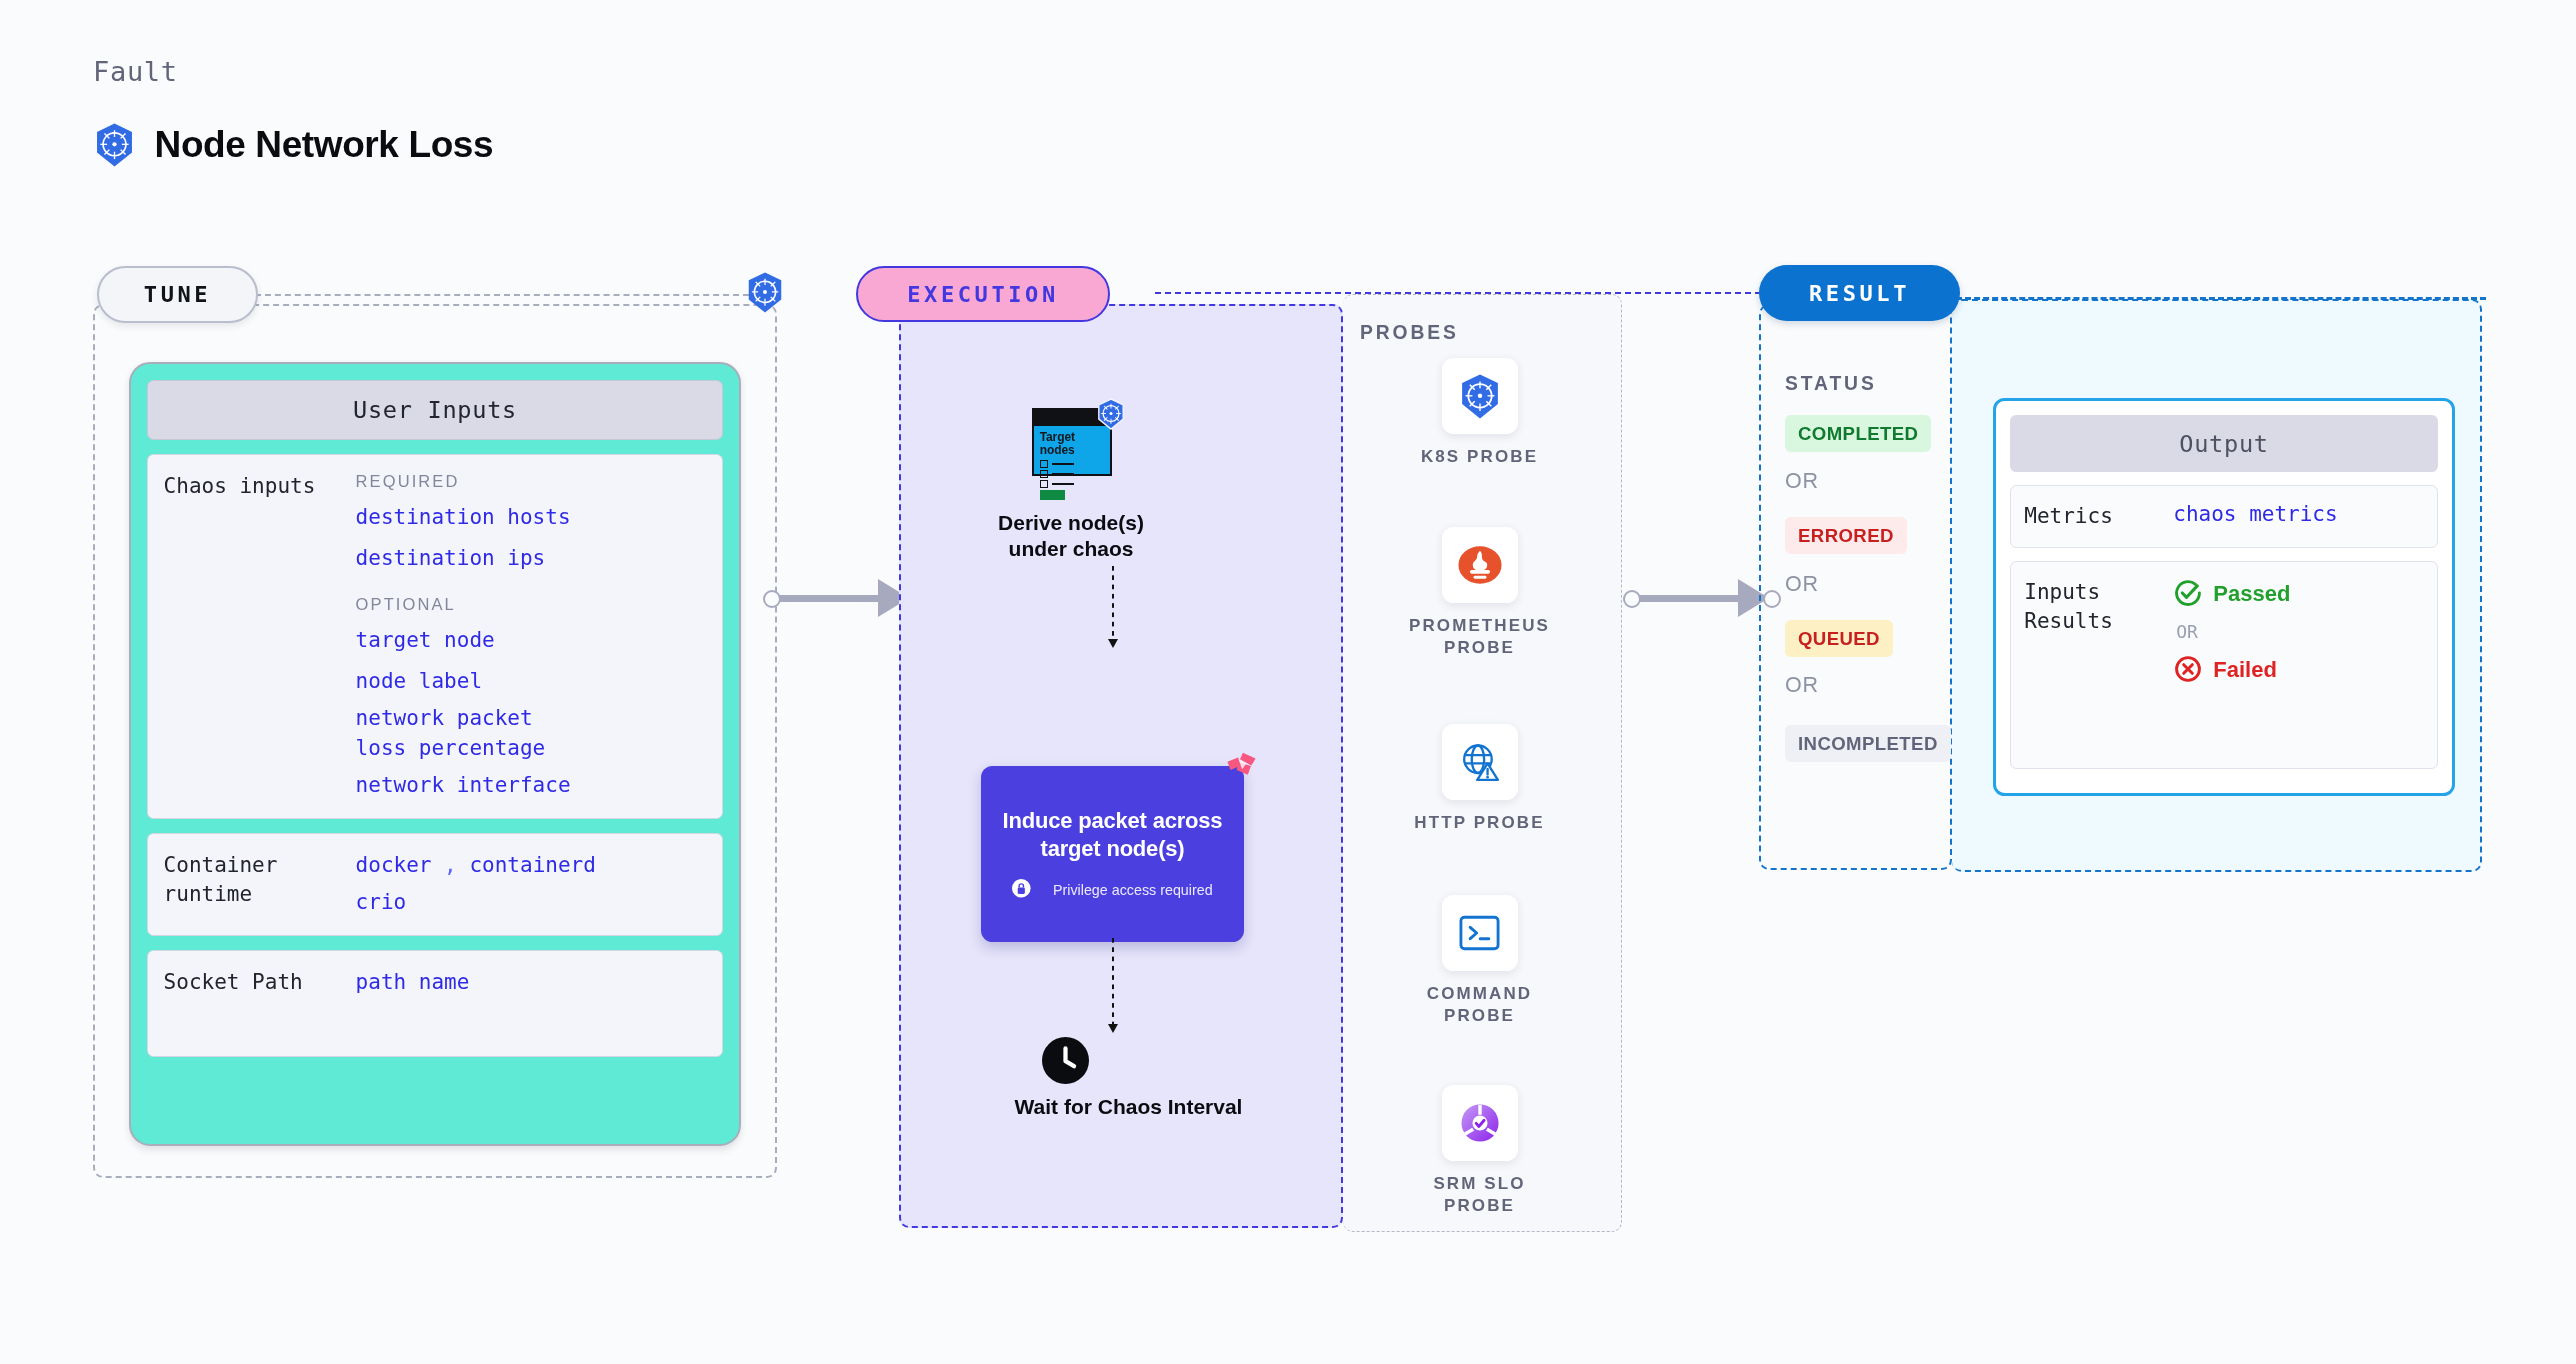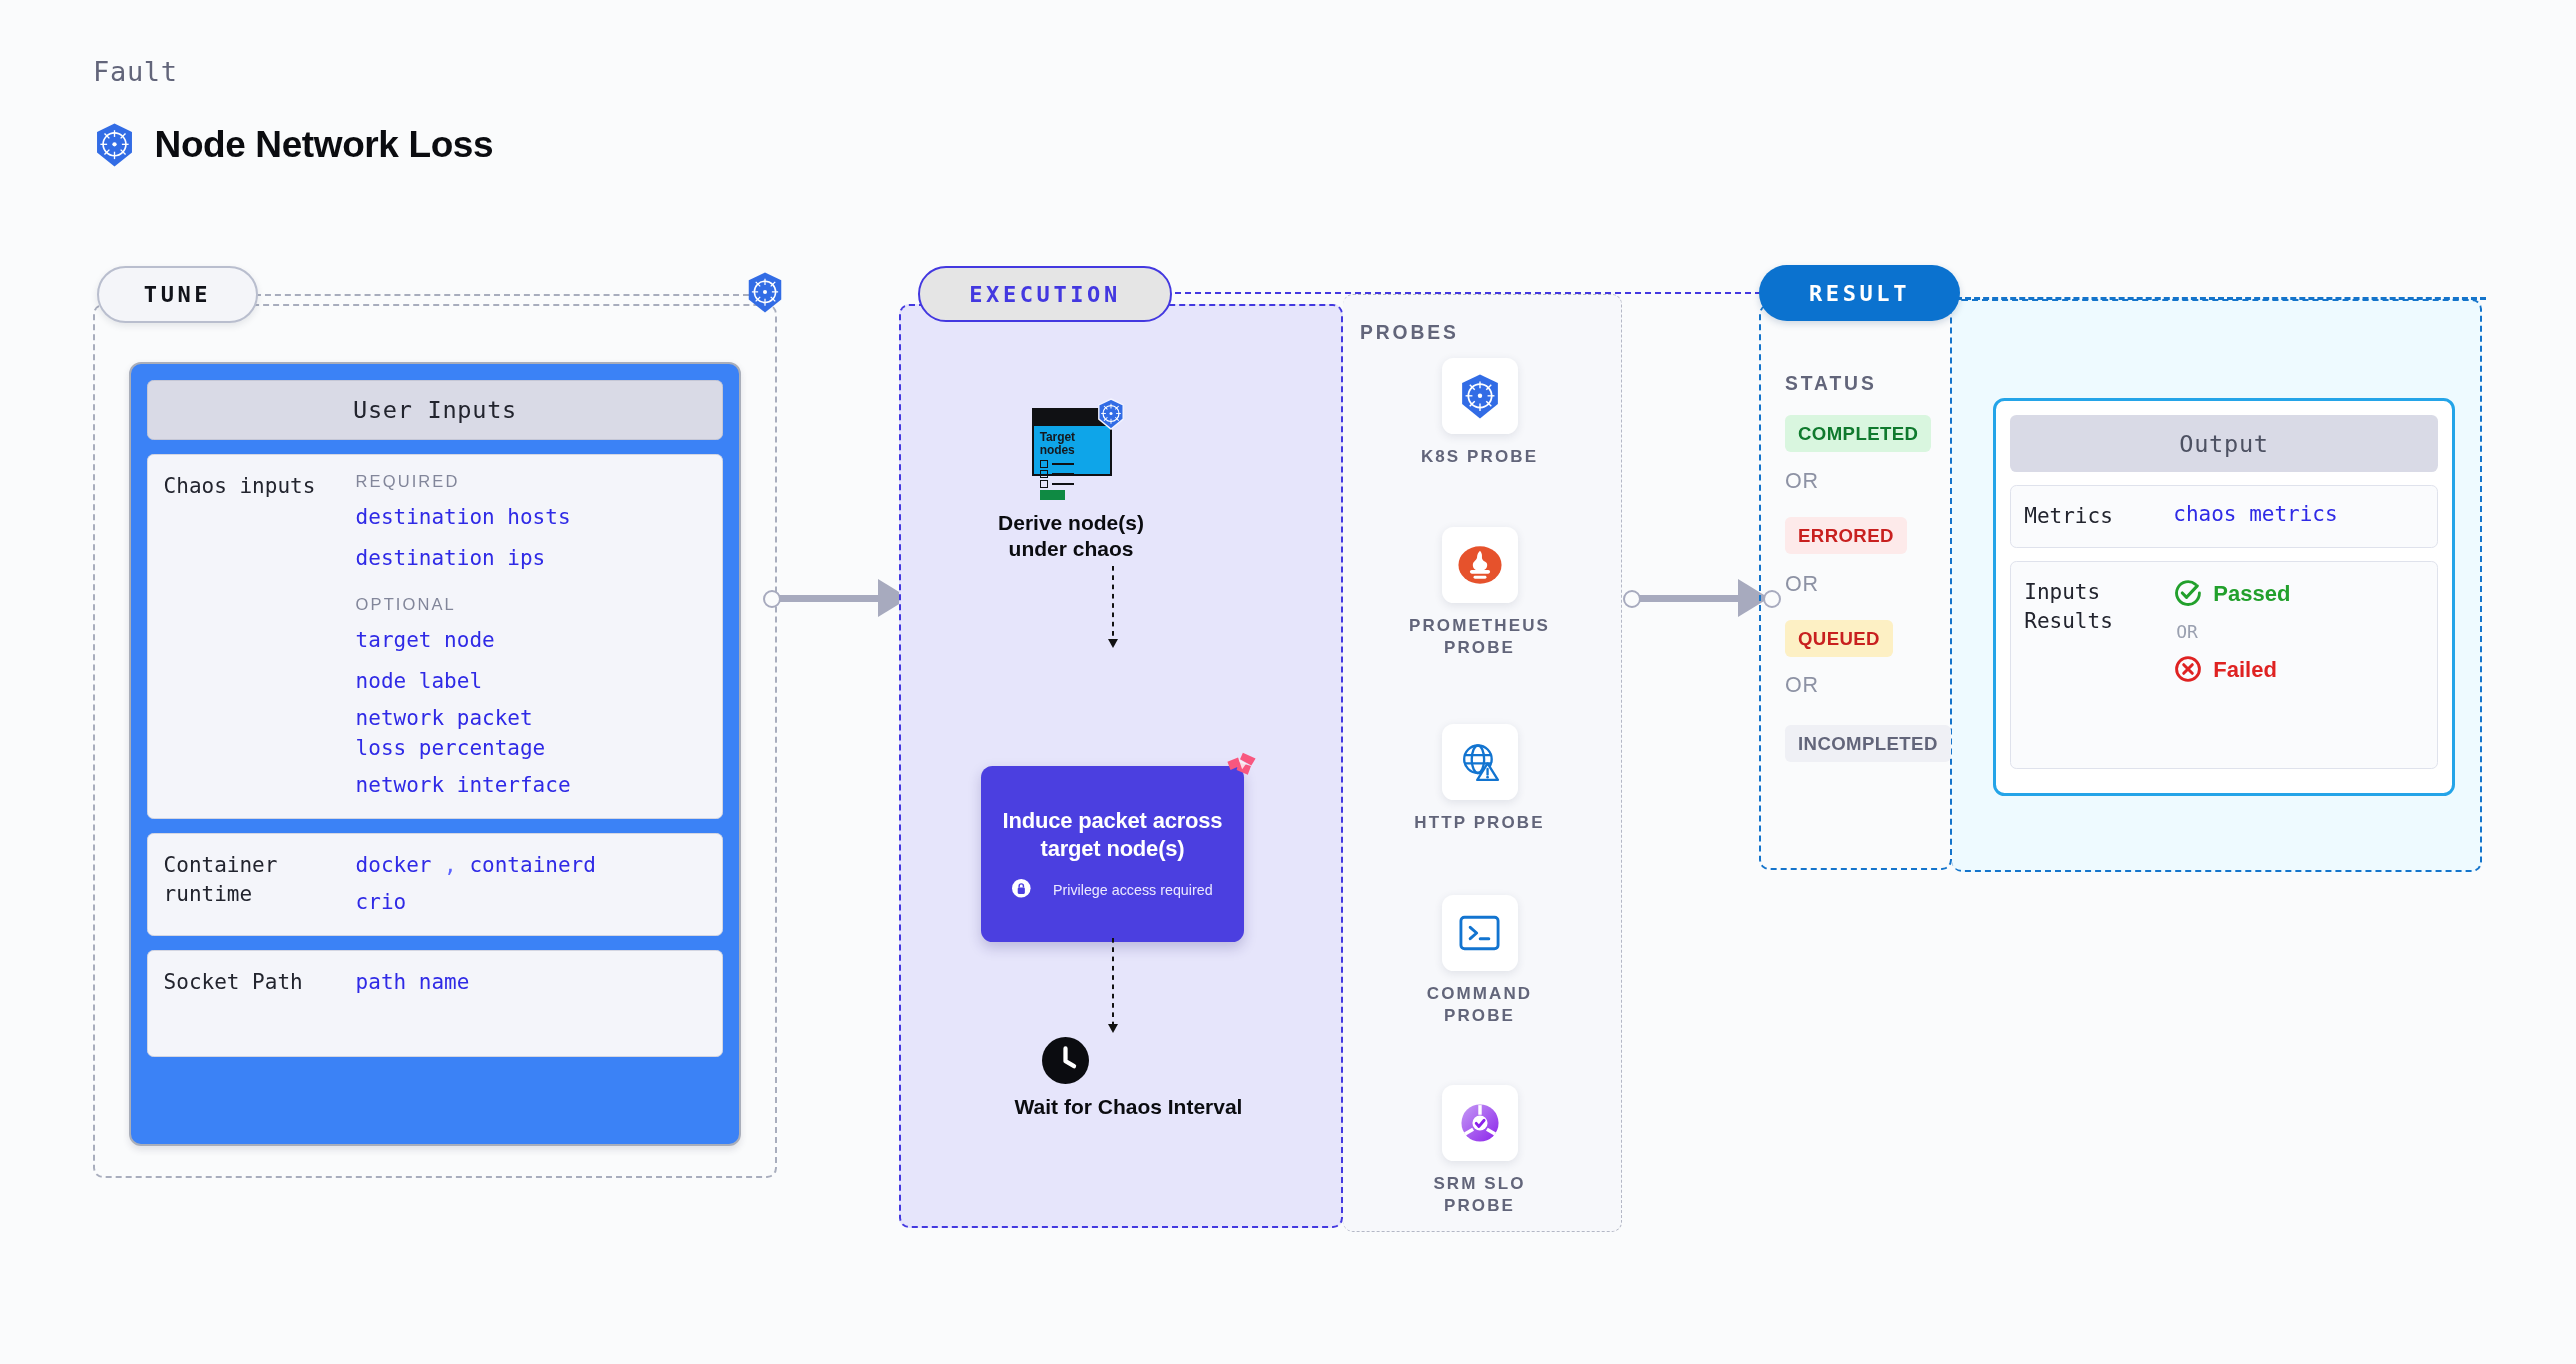--- a/index.html
+++ b/index.html
@@ -49,23 +49,23 @@
     box-shadow: 0 2.9px 7.2px rgba(30,35,60,.10);
   }
   #tune-k8s { position: absolute; left: 745px; top: 271px; z-index: 7; }
 
   
   #exec-box {
     left: 899px; top: 304px; width: 444px; height: 924px;
     border: 2.1px dashed #4338e0; background: #e6e5fb;
   }
   #exec-badge {
-    left: 918px; top: 266px; width: 254px; height: 56px;
+    left: 856px; top: 266px; width: 254px; height: 56px;
     border: 2.1px solid #4338e0; border-radius: 29px;
-    background: #e5e5e5; color: #4338e0; font-size: 22px;
+    background: #f9a8d4; color: #4338e0; font-size: 22px;
   }
   #probes-box {
     left: 1343px; top: 294px; width: 279px; height: 938px;
     border: 1.4px dashed #b4b8c6; border-left: none;
     background: #f7f8fb;
   }
   #probes-title {
     position: absolute; left: 1360px; top: 322px;
     font-size: 19.3px; font-weight: 700; color: #62657a; letter-spacing: 2.9px;
   }
@@ -97,21 +97,21 @@
     font-size: 18.6px; font-weight: 700; letter-spacing: 0.4px;
   }
   .or-text {
     position: absolute; left: 1785px;
     font-size: 21.5px; color: #8d92a4; letter-spacing: 0.7px;
   }
 
   
   #ui-card {
     position: absolute; left: 129px; top: 362px; width: 612px; height: 784px;
-    background: #3b82f6; border: 2.1px solid #a9aeba; border-radius: 12px;
+    background: #5eead4; border: 2.1px solid #a9aeba; border-radius: 21px;
     box-shadow: 0 3.6px 7.2px rgba(40,45,70,.12);
     padding: 15.8px;
   }
   #ui-header {
     height: 60px; background: #d9dae6; border: 0.7px solid #c5c7d6;
     border-radius: 6.4px; display: flex; align-items: center; justify-content: center;
     font-family: "DejaVu Sans Mono", monospace;
     font-size: 23.6px; color: #22242e; letter-spacing: 0.7px;
   }
   .ui-section {

